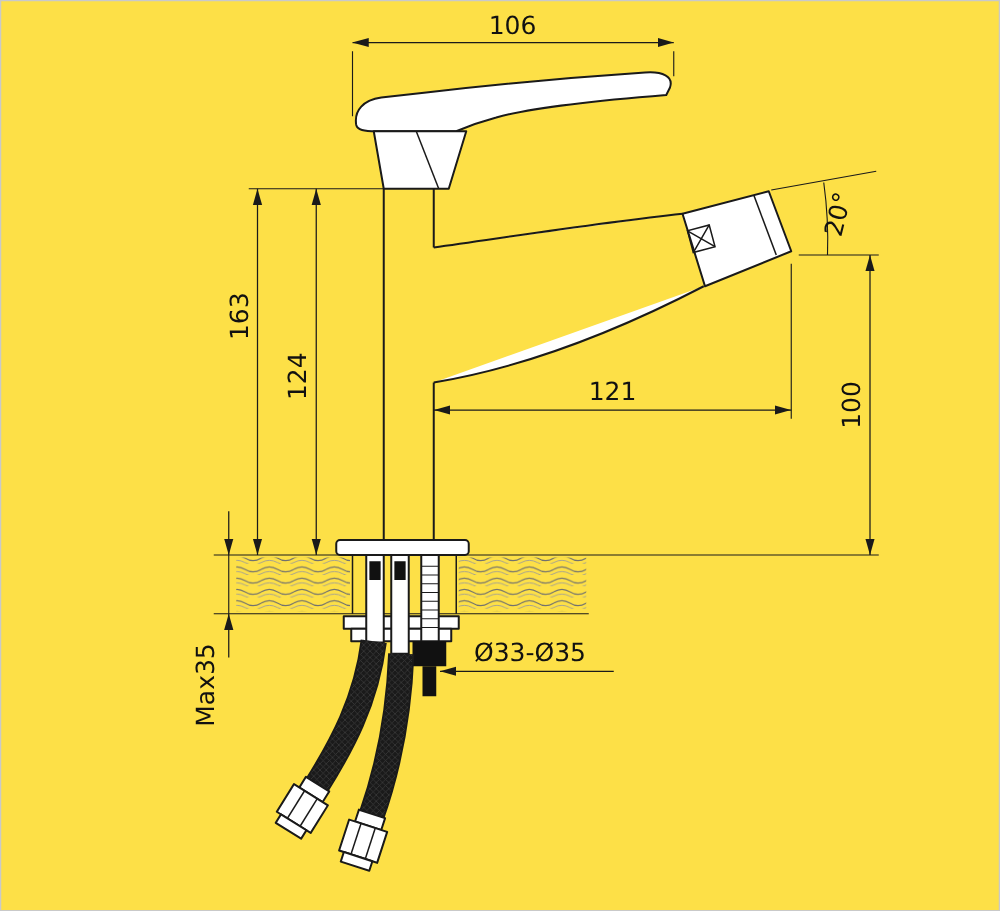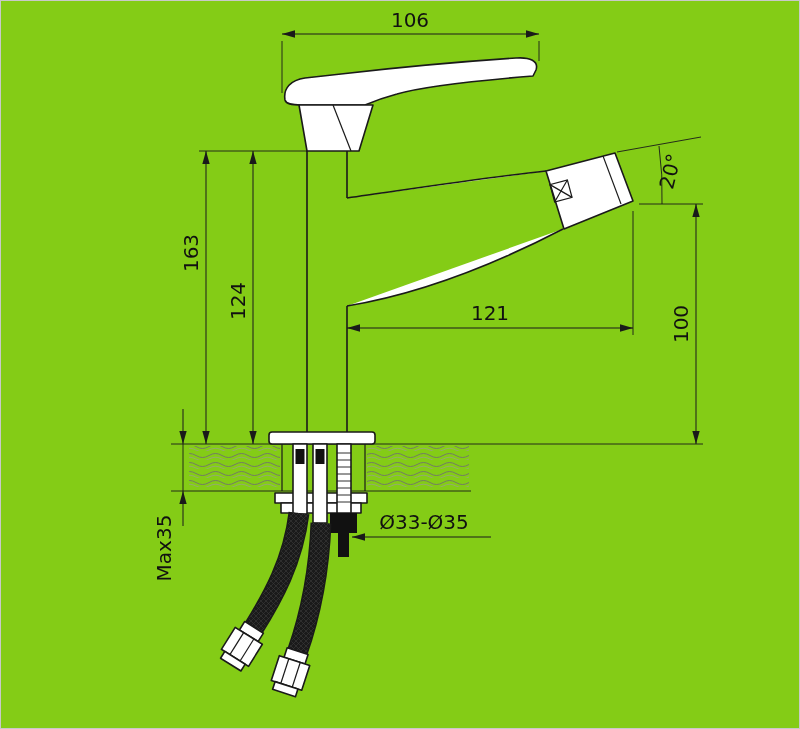--- a/index.html
+++ b/index.html
@@ -1,17 +1,17 @@
 <!DOCTYPE html>
 <html><head>
 <meta charset="utf-8">
 <style>
   html,body{margin:0;padding:0;background:#fff;}
   .frame{
-    width:800px;height:729px;position:relative;background:#84cc16;
+    width:800px;height:729px;position:relative;background:#fde047;
     box-sizing:border-box;border:1px solid #c9c9c9;
     font-family:"DejaVu Sans", sans-serif;
   }
   svg{display:block;}
   .outline{fill:#ffffff;stroke:#1a1a1a;stroke-width:1.6;stroke-linejoin:round;}
   .thin{fill:none;stroke:#1a1a1a;stroke-width:1.2;}
   .dim{stroke:#1a1a1a;stroke-width:1;fill:none;}
   .ext{stroke:#1a1a1a;stroke-width:0.9;fill:none;}
   .dimtext{font-family:"DejaVu Sans", sans-serif;font-size:20px;fill:#111;}
   .black{fill:#111;stroke:none;}

